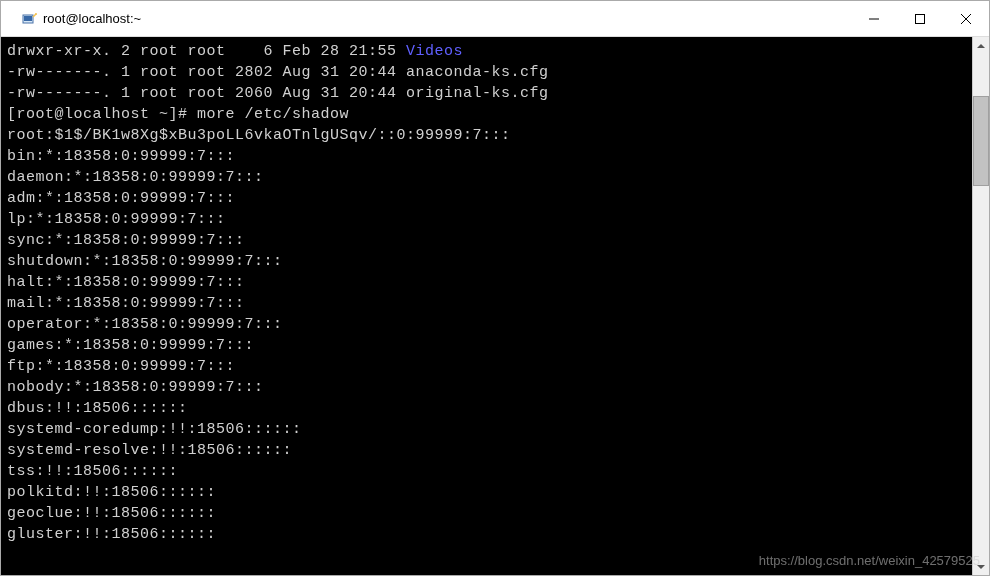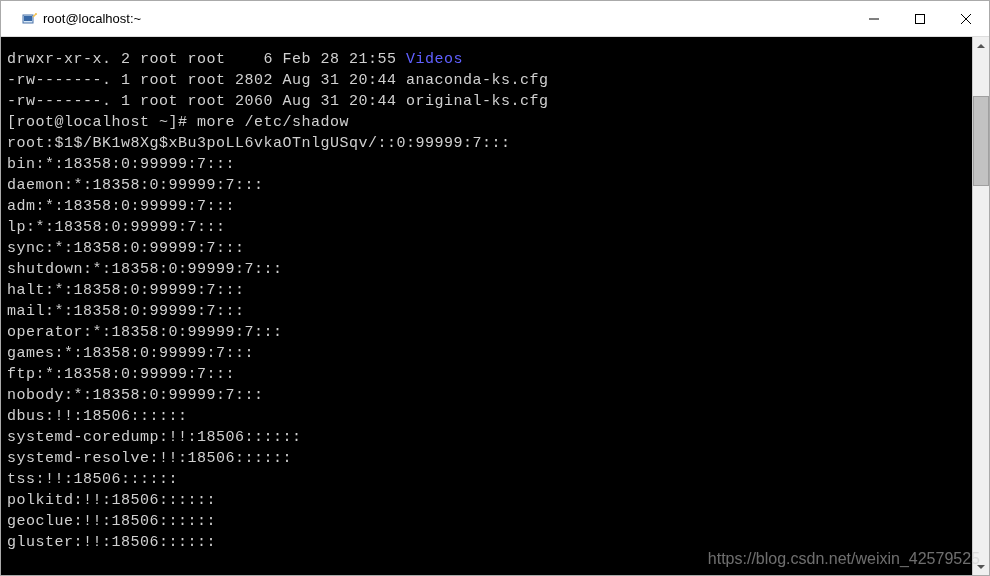--- a/index.html
+++ b/index.html
@@ -69,21 +69,21 @@
       background: #000;
       overflow: hidden;
     }
     .terminal {
       flex: 1;
       background: #000;
       color: #d0d0d0;
       font-family: "Consolas", "Courier New", monospace;
       font-size: 15px;
       line-height: 21px;
-      padding: 12px 6px;
+      padding: 4px 6px;
       white-space: pre;
       overflow: hidden;
       letter-spacing: 0.5px;
     }
     .scrollbar {
       width: 17px;
       background: #f0f0f0;
       position: relative;
       border-left: 1px solid #ccc;
     }
@@ -112,21 +112,21 @@
       border: 1px solid #a0a0a0;
     }
     .dir-link {
       color: #6060ff;
     }
     .watermark {
       position: absolute;
       right: 10px;
       bottom: 8px;
       color: rgba(200,200,200,0.55);
-      font-size: 16px;
+      font-size: 13px;
       font-family: Arial, sans-serif;
       pointer-events: none;
     }
     .scroll-arrow.bottom {
       position: absolute;
       bottom: 0;
     }
   </style>
 </head>
 <body>

